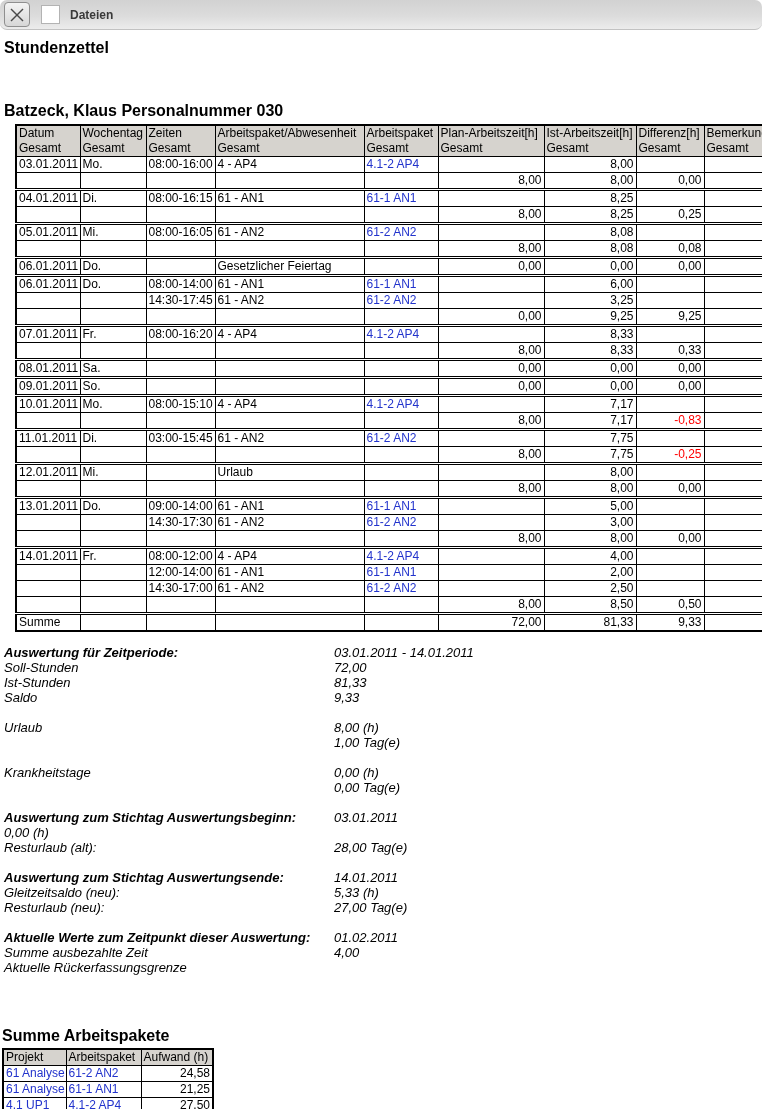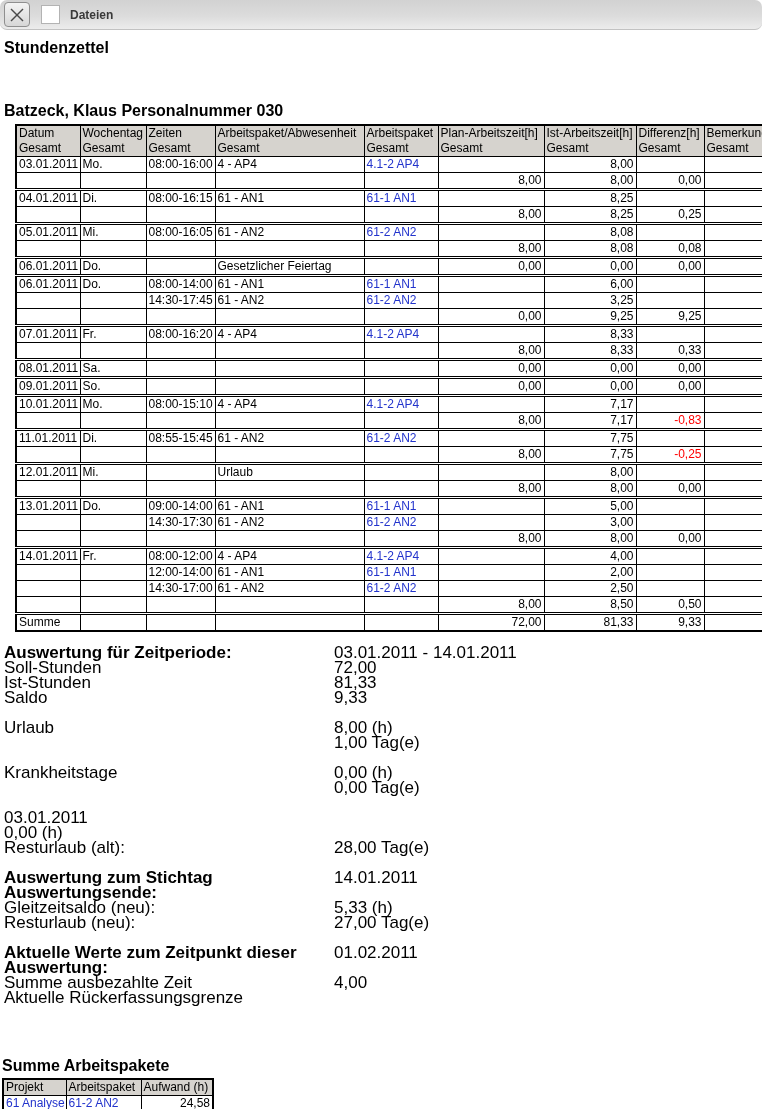--- a/index.html
+++ b/index.html
@@ -48,21 +48,21 @@
   .ts-table td {
     border:1px solid #000; padding:0 2px; height:15px; line-height:15px;
     overflow:hidden; white-space:nowrap; vertical-align:middle;
   }
   tr.group-end td { border-bottom:3px double #000; }
   td.num { text-align:right; }
   a.cell-link { color:var(--link,#2233cc); text-decoration:none; cursor:pointer; }
   .neg { color:var(--negative,#ff0000); }
 
   
-  .summary { margin:13px 0 0 4px; font-size:17px; }
+  .summary { margin:13px 0 0 4px; font-size:13px;font-style:italic; }
   .srow { display:flex; line-height:15px; min-height:15px; }
   .srow .lbl { width:330px; flex:0 0 330px; }
   .srow.bold .lbl { font-weight:bold; }
   .srow .val { flex:1; }
   .spacer-line { height:15px; }
 
   
   .pk-table { width:210px; margin-left:2px; border:2px solid #000; font-size:12px; }
   .pk-table th {
     background:var(--header-bg,#d6d3ce); font-weight:normal; text-align:left;
@@ -319,21 +319,21 @@
         <td></td>
         <td></td>
         <td class="num">8,00</td>
         <td class="num">7,17</td>
         <td class="num"><span class="neg">-0,83</span></td>
         <td></td>
       </tr>
       <tr>
         <td>11.01.2011</td>
         <td>Di.</td>
-        <td>08:55-15:45</td>
+        <td>03:00-15:45</td>
         <td>61 - AN2</td>
         <td><a class="cell-link">61-2 AN2</a></td>
         <td class="num"></td>
         <td class="num">7,75</td>
         <td class="num"></td>
         <td></td>
       </tr>
       <tr class="group-end">
         <td></td>
         <td></td>
@@ -488,20 +488,21 @@
     <div class="srow">
       <span class="lbl">Krankheitstage</span>
       <span class="val">0,00 (h)</span>
     </div>
     <div class="srow">
       <span class="lbl"></span>
       <span class="val">0,00 Tag(e)</span>
     </div>
     <div class="spacer-line"></div>
     <div class="srow bold">
+      <span class="lbl">Auswertung zum Stichtag Auswertungsbeginn:</span>
       <span class="val">03.01.2011</span>
     </div>
     <div class="srow">
       <span class="val">0,00 (h)</span>
     </div>
     <div class="srow">
       <span class="lbl">Resturlaub (alt):</span>
       <span class="val">28,00 Tag(e)</span>
     </div>
     <div class="spacer-line"></div>

